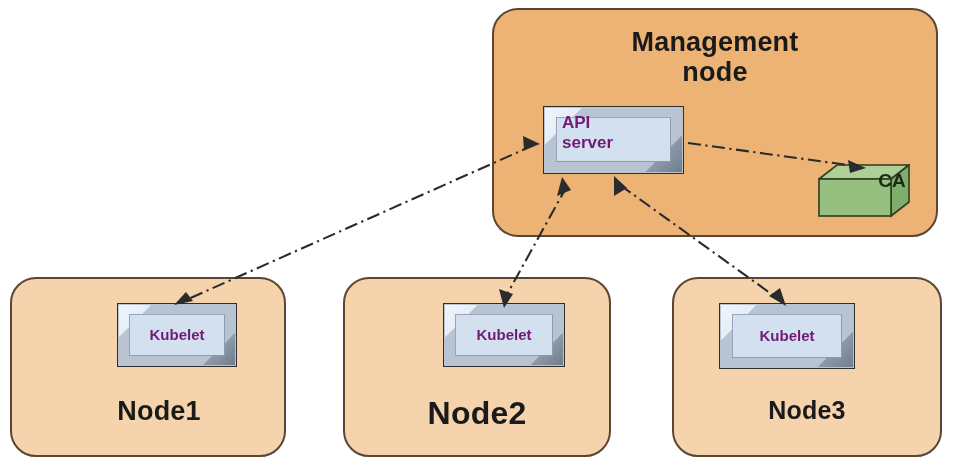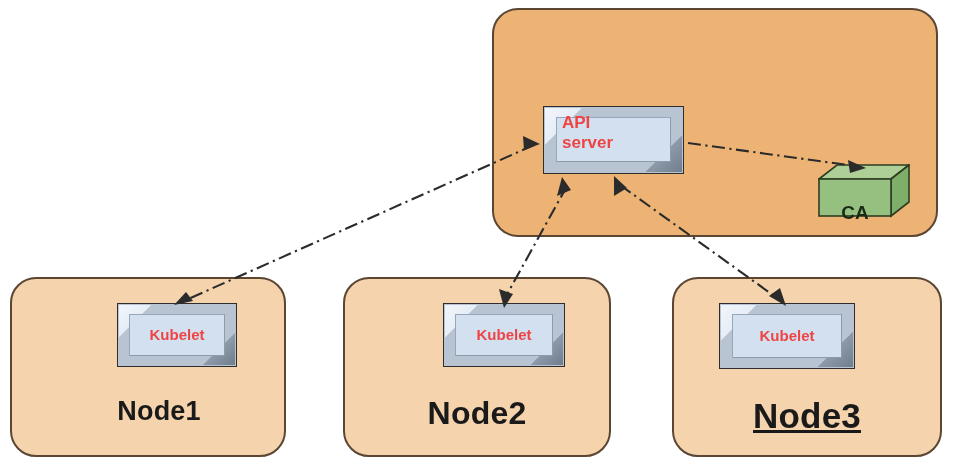--- a/index.html
+++ b/index.html
@@ -57,21 +57,21 @@
     position: absolute;
     inset: 1px;
     background:
       linear-gradient(135deg, #f2f6fb 0%, #e6edf6 18%, rgba(0,0,0,0) 18.5%),
       linear-gradient(315deg, #6f7d8d 0%, #8e9aaa 18%, rgba(0,0,0,0) 18.5%);
     pointer-events: none;
   }
   .bevel-label {
     position: absolute;
     z-index: 3;
-    color: #ef4444;
+    color: #701a75;
     font-weight: 700;
     line-height: 1.15;
     pointer-events: none;
   }
 
   
   .ca-box { position: absolute; }
   .ca-label {
     position: absolute;
     z-index: 4;
@@ -97,59 +97,61 @@
   }
   .head { fill: #2b2b2b; stroke: none; }
 </style>
 </head>
 <body>
 
 <div id="stage">
 
   <div class="zone" style="left:492px; top:8px; width:446px; height:229px; background:#edb375;">
   </div>
+  <div class="zone-title" style="left:492px; top:27px; width:446px; font-size:27px;">Management
+node</div>
 
   <div class="bevel" style="left:543px; top:106px; width:141px; height:68px;">
     <div class="bevel-inner" style="left:12px; top:10px; right:12px; bottom:11px;"></div>
   </div>
   <div class="bevel-label" style="left:562px; top:113px; width:120px; font-size:17px; white-space:pre-line;">API
 server</div>
 
   <div class="ca-box" style="left:818px; top:164px; width:92px; height:54px;">
     <svg width="92" height="54" viewBox="0 0 92 54">
 
       <polygon points="1,15 19,1 91,1 73,15" fill="#aed096" stroke="#2e3d22" stroke-width="1.6"></polygon>
 
       <polygon points="73,15 91,1 91,38 73,52" fill="#7fae6b" stroke="#2e3d22" stroke-width="1.6"></polygon>
 
       <rect x="1" y="15" width="72" height="37" fill="#96c080" stroke="#2e3d22" stroke-width="1.6"></rect>
     </svg>
   </div>
-  <div class="ca-label" style="left:818px; top:202px; width:74px; text-align:center; font-size:19px;">CA</div>
+  <div class="ca-label" style="left:818px; top:170px; width:74px; text-align:center; font-size:19px;padding-left:37px;">CA</div>
 
   <div class="zone" style="left:10px; top:277px; width:276px; height:180px; background:#f5d3ac;"></div>
   <div class="bevel" style="left:117px; top:303px; width:120px; height:64px;">
     <div class="bevel-inner" style="left:11px; top:10px; right:11px; bottom:10px;"></div>
   </div>
   <div class="bevel-label" style="left:117px; top:326px; width:120px; text-align:center; font-size:15px;">Kubelet</div>
   <div class="zone-title" style="left:10px; top:396px; width:298px; font-size:27px;">Node1</div>
 
   <div class="zone" style="left:343px; top:277px; width:268px; height:180px; background:#f5d3ac;"></div>
   <div class="bevel" style="left:443px; top:303px; width:122px; height:64px;">
     <div class="bevel-inner" style="left:11px; top:10px; right:11px; bottom:10px;"></div>
   </div>
   <div class="bevel-label" style="left:443px; top:326px; width:122px; text-align:center; font-size:15px;">Kubelet</div>
   <div class="zone-title" style="left:343px; top:396px; width:268px; font-size:32px;">Node2</div>
 
   <div class="zone" style="left:672px; top:277px; width:270px; height:180px; background:#f5d3ac;"></div>
   <div class="bevel" style="left:719px; top:303px; width:136px; height:66px;">
     <div class="bevel-inner" style="left:12px; top:10px; right:12px; bottom:10px;"></div>
   </div>
   <div class="bevel-label" style="left:719px; top:327px; width:136px; text-align:center; font-size:15px;">Kubelet</div>
-  <div class="zone-title" style="left:672px; top:396px; width:270px; font-size:35px;text-decoration:underline;">Node3</div>
+  <div class="zone-title" style="left:672px; top:396px; width:270px; font-size:25px;">Node3</div>
 
   <svg id="wires" viewBox="0 0 958 468">
 
     <g>
       <line class="wire" x1="688" y1="143" x2="855" y2="166"></line>
       <polygon class="head" points="866,168 848,160 850,173"></polygon>
     </g>
 
     <g>
       <line class="wire" x1="534" y1="145" x2="186" y2="300"></line>

